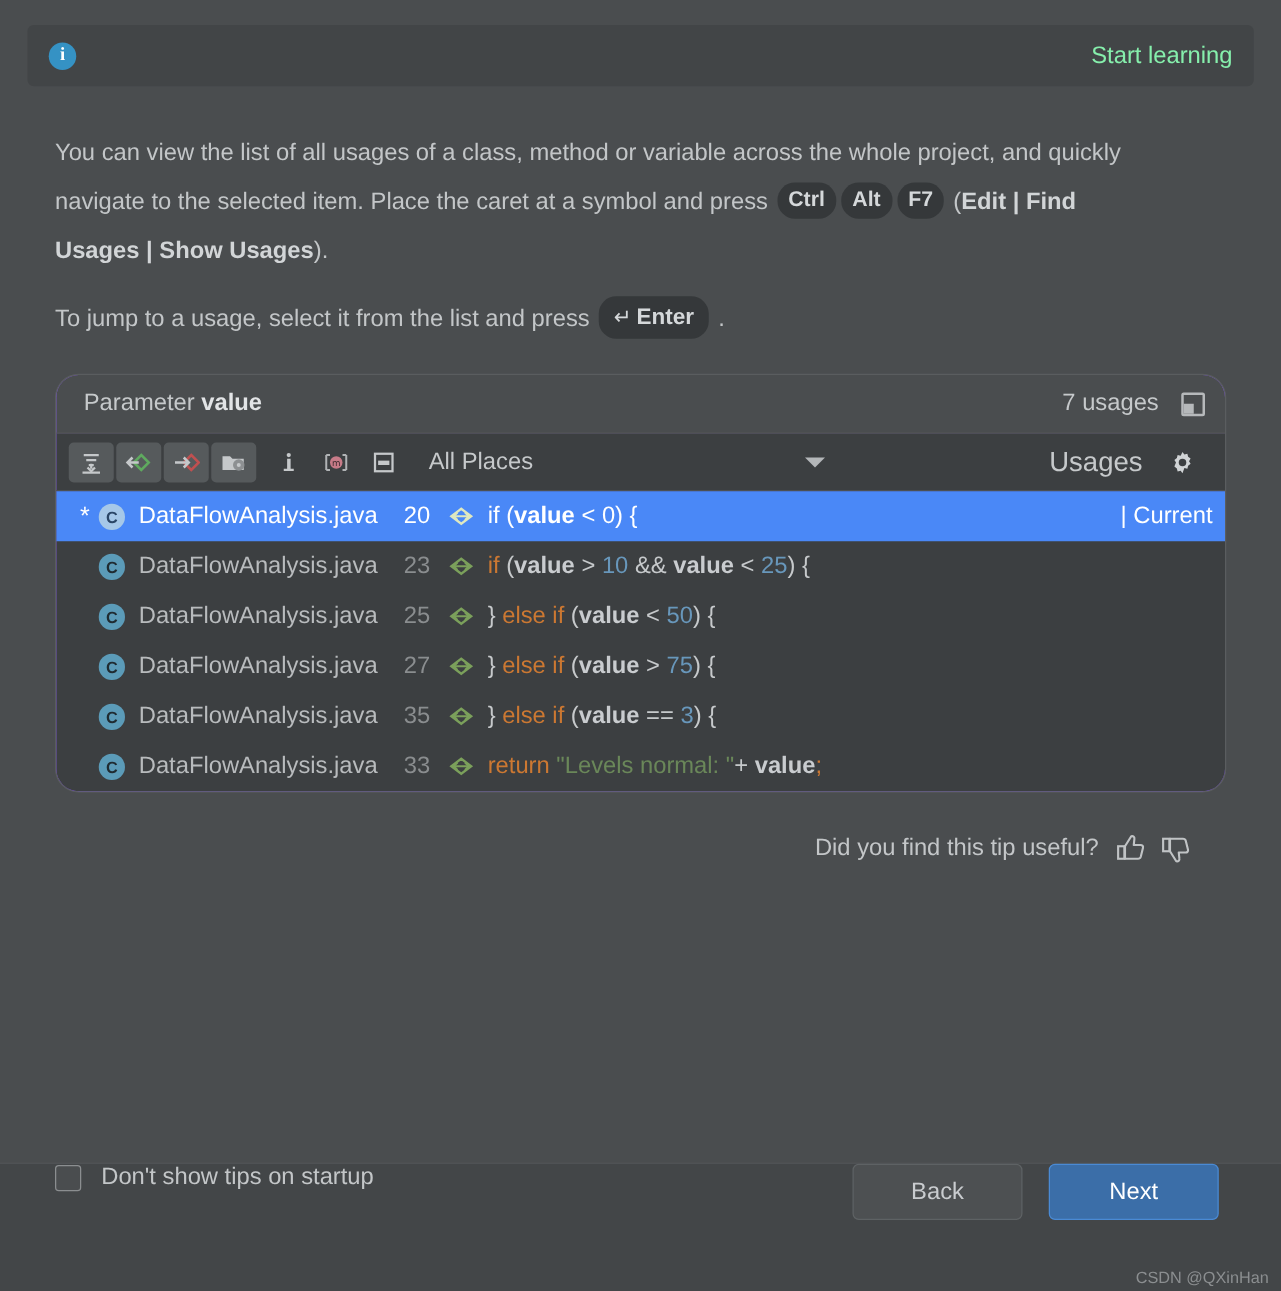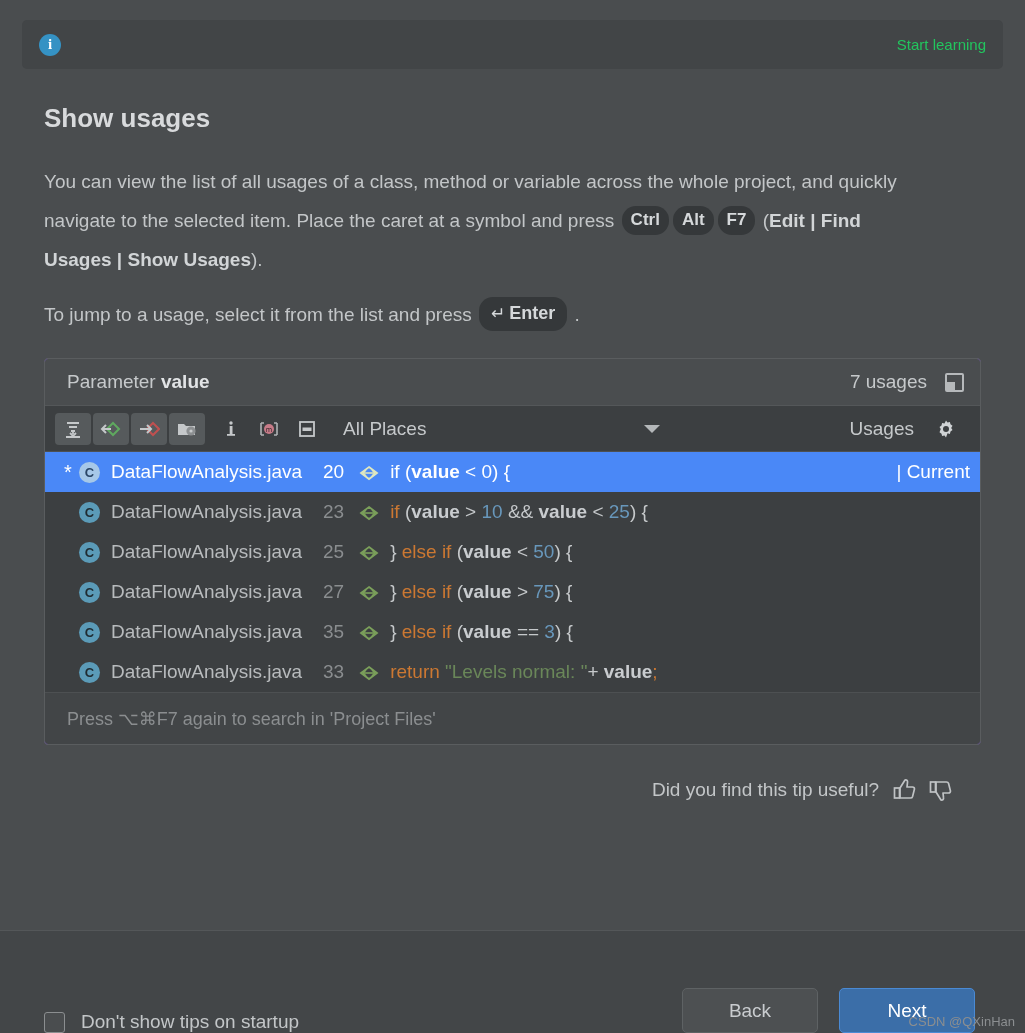--- a/index.html
+++ b/index.html
@@ -51,21 +51,21 @@
   }
   .info-icon {
     width: 22px; height: 22px; border-radius: 50%;
     background: #3592c4; flex: 0 0 22px;
     display: flex; align-items: center; justify-content: center;
     color: #ffffff; font-size: 15px; font-weight: bold;
     font-family: "Liberation Serif", serif;
   }
   .banner-text { margin-left: 14px; font-size: 19px; color: #c8cbcd; }
   .banner-spacer { flex: 1 1 auto; }
-  .banner-link { font-size: 15px; color: #22c55e; cursor: pointer; }
+  .banner-link { font-size: 19px; color: #86efac; cursor: pointer; }
 
   .tip-title {
     font-size: 26px; font-weight: bold; color: #d8dadc;
     margin: 0 0 28px 22px;
   }
   .tip-para {
     font-size: 19px; color: #c3c6c8; line-height: 39px;
     margin: 0 0 4px 22px; max-width: 885px;
   }
   .tip-para.second { margin-top: 16px; }
@@ -75,21 +75,21 @@
     padding: 3px 9px 4px 9px; font-size: 17px;
     margin: 0 2px; line-height: 22px; vertical-align: 2px;
   }
   .kbd.enter { font-size: 18px; padding: 5px 12px 6px 12px; }
   .kbd .ret { font-weight: normal; font-size: 17px; margin-right: 4px; }
   .b { font-weight: bold; color: #d2d5d7; }
 
   
   .usages-panel {
     margin: 24px 22px 0 22px;
-    border: 1px solid #5a5d5f; border-radius: 4px;
+    border: 1px solid #5a5d5f; border-radius: 19px;
     background: #8b5cf6; overflow: hidden;
   }
   .usages-header {
     height: 47px; background: #4a4d4f;
     display: flex; align-items: center; padding: 0 16px 0 22px;
     border-bottom: 1px solid #545759;
   }
   .uh-title { font-size: 19px; color: #c6c9cb; }
   .uh-title b { color: #e2e4e6; }
   .uh-spacer { flex: 1 1 auto; }
@@ -117,21 +117,21 @@
   .tb-sep { width: 6px; }
   .tb-label {
     font-size: 19px; color: #c6c9cb; margin-left: 16px; cursor: pointer;
   }
   .tb-caret {
     margin-left: 218px; width: 0; height: 0;
     border-left: 8px solid transparent; border-right: 8px solid transparent;
     border-top: 8px solid #b4b7b9; cursor: pointer;
   }
   .tb-spacer { flex: 1 1 auto; }
-  .tb-right-label { font-size: 19px; color: #c6c9cb; margin-right: 14px; }
+  .tb-right-label { font-size: 22px; color: #c6c9cb; margin-right: 14px; }
 
   
   .usage-rows { background: #3c3f41; }
   .urow {
     height: 40px; display: flex; align-items: center;
     padding-left: 12px; font-size: 19px; white-space: nowrap;
     cursor: pointer;
   }
   .urow.selected { background: #4a88f7; }
   .star {
@@ -179,21 +179,21 @@
     display: flex; align-items: center; justify-content: flex-end;
     margin: 30px 48px 0 0; gap: 6px;
   }
   .feedback-label { font-size: 19px; color: #c3c6c8; margin-right: 4px; }
   .thumb { width: 30px; height: 30px; cursor: pointer; }
 
   
   .footer {
     flex: 0 0 103px; height: 103px; background: #434648;
     border-top: 1px solid #545759;
-    display: flex; align-items: flex-end; padding: 0 50px 0 44px;
+    display: flex; align-items: flex-start; padding: 0 50px 0 44px;
     position: relative;
   }
   .chk-wrap { display: flex; align-items: center; cursor: pointer; }
   .chk {
     width: 21px; height: 21px; border: 1px solid #8b8e90;
     border-radius: 3px; background: #4a4d4f;
   }
   .chk-label { font-size: 19px; color: #c3c6c8; margin-left: 16px; }
   .footer-spacer { flex: 1 1 auto; }
   .btn {
@@ -219,21 +219,20 @@
 
 
   <div class="body-area">
 
     <div class="banner">
       <div class="info-icon">i</div>
       <div class="banner-spacer"></div>
       <div class="banner-link">Start learning</div>
     </div>
 
-    <div class="tip-title">Show usages</div>
 
     <div class="tip-para">
       <span>You can view the list of all usages of a class, method or variable across the whole project, and quickly navigate to the selected item. Place the caret at a symbol and press </span><span class="kbd">Ctrl</span><span class="kbd">Alt</span><span class="kbd">F7</span>
       <span>(</span><span class="b">Edit | Find Usages | Show Usages</span><span>).</span>
     </div>
 
     <div class="tip-para second">
       <span>To jump to a usage, select it from the list and press</span>
       <span class="kbd enter"><span class="ret">↵</span><span>Enter</span></span>
       <span>.</span>
@@ -387,23 +386,20 @@
             <div class="arrow-ico"><svg width="22" height="16" viewBox="0 0 22 16">
                 <polygon points="11,2 19,8 11,14 3,8" fill="none" stroke="#7ba05b" stroke-width="1.8"></polygon>
                 <path d="M5 8h12" stroke="#7ba05b" stroke-width="1.6"></path>
                 <path d="M8 5L5 8l3 3M14 5l3 3-3 3" stroke="#7ba05b" stroke-width="1.6" fill="none"></path>
               </svg></div>
             <div class="code"><span class="kw">return</span><span> </span><span class="str">"Levels normal: "</span><span>+ </span><span class="vb">value</span><span class="kw">;</span></div>
             <div class="row-spacer"></div>
           </div>
         </div>
 
-      <div class="usages-footer">
-        <span>Press ⌥⌘F7 again to search in 'Project Files'</span>
-      </div>
     </div>
 
     <div class="feedback">
       <div class="feedback-label">Did you find this tip useful?</div>
       <div class="thumb">
         <svg width="30" height="30" viewBox="0 0 30 30">
           <path d="M11 13l5-8c1.8-.3 2.8.8 2.5 2.3L18 12h5.5c1.3 0 2.2 1 1.9 2.2l-1.8 7.2c-.3 1-1.2 1.6-2.2 1.6H11z" fill="none" stroke="#c0c3c5" stroke-width="1.7" stroke-linejoin="round"></path>
           <rect x="5.5" y="13" width="5" height="10" fill="none" stroke="#c0c3c5" stroke-width="1.7"></rect>
         </svg>
       </div>

